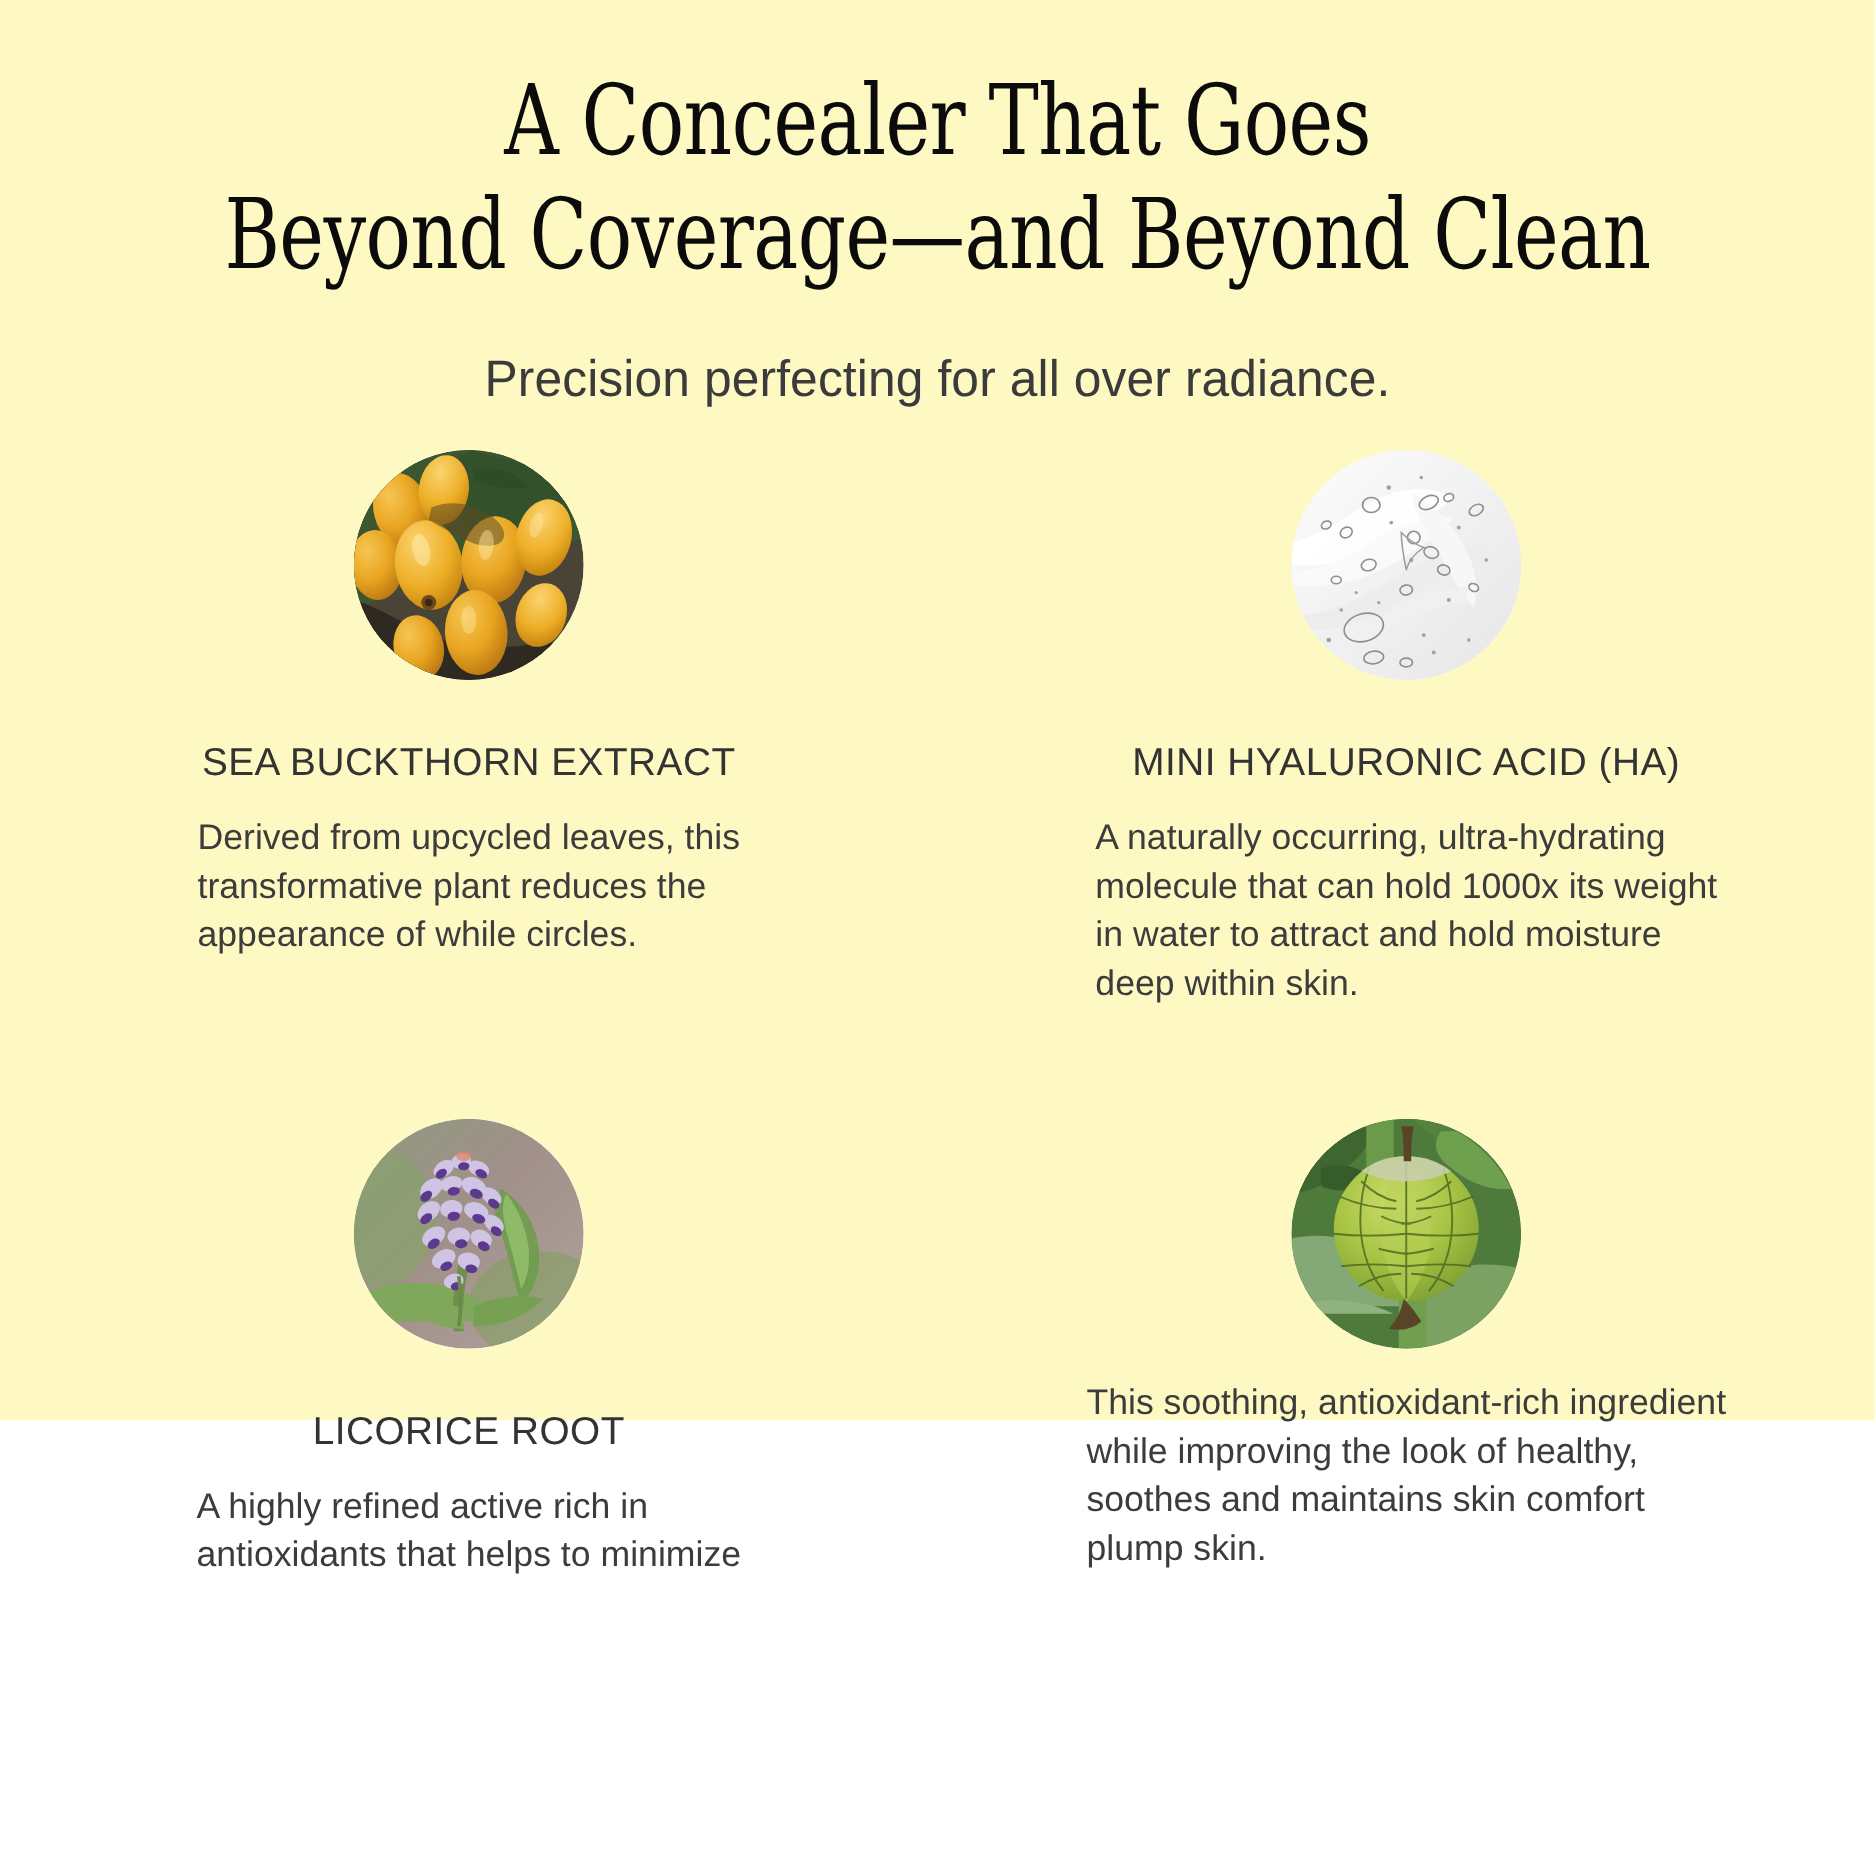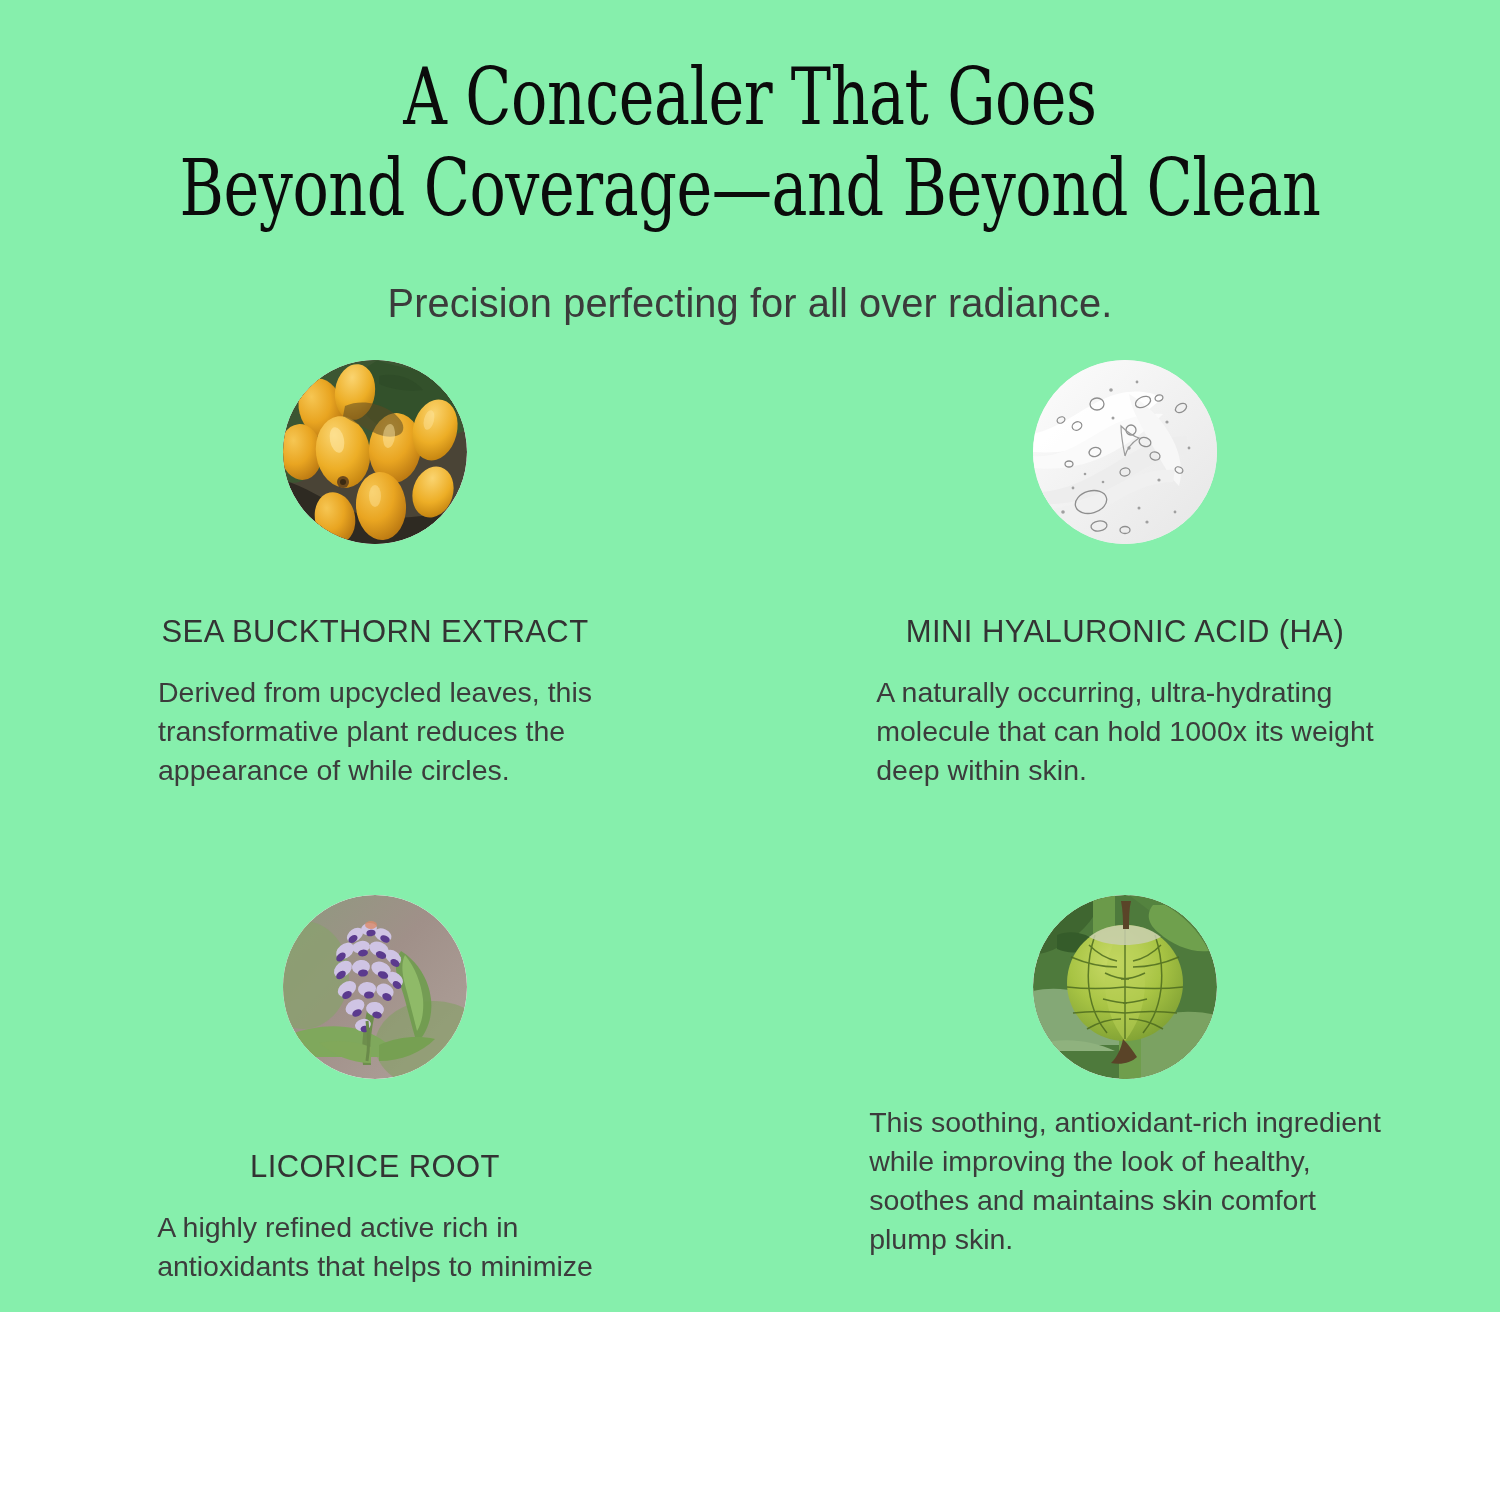--- a/index.html
+++ b/index.html
@@ -11,22 +11,22 @@
     width: 1500px;
     height: 1500px;
     overflow: hidden;
     font-family: "Liberation Sans", sans-serif;
     -webkit-font-smoothing: antialiased;
   }
 
   .page {
     position: relative;
     width: 1500px;
-    height: 1312px;
-    background: #86efac;
+    height: 1136px;
+    background: #fef9c3;
     box-sizing: border-box;
   }
 
   
   .header {
     padding-top: 52px;
     text-align: center;
   }
   .headline {
     font-family: "DejaVu Serif Condensed", "Liberation Serif", "DejaVu Serif", serif;
@@ -78,21 +78,21 @@
     height: 184px;
     border-radius: 50%;
     overflow: hidden;
     position: relative;
     flex: none;
     background: #f2f2f2;
   }
   .thumb svg { display: block; width: 184px; height: 184px; }
 
   .card-title {
-    margin-top: 71px;
+    margin-top: 49px;
     font-size: 31px;
     font-weight: 400;
     letter-spacing: 0.4px;
     color: #333333;
     text-align: center;
     line-height: 1.1;
     white-space: nowrap;
   }
   .card-body {
     margin-top: 24px;
@@ -228,20 +228,21 @@
                 <circle cx="70" cy="122" r="1.3"></circle>
             </g>
             <path d="M88 66c6 6 12 10 18 12-6 4-12 10-14 18-2-10-4-20-4-30z" fill="none" stroke="#9b9b9b" stroke-width="1.2"></path>
           </g>
         </svg>
       </div>
       <div class="card-title">MINI HYALURONIC ACID (HA)</div>
       <div class="card-body">
         <span class="bl">A naturally occurring, ultra-hydrating</span>
         <span class="bl">molecule that can hold 1000x its weight</span>
+        <span class="bl">in water to attract and hold moisture</span>
         <span class="bl">deep within skin.</span>
       </div>
     </div>
 
     <div class="card">
       <div class="thumb">
         <svg viewBox="0 0 184 184" xmlns="http://www.w3.org/2000/svg">
           <defs>
             <clipPath id="cbLR">
                 <circle cx="92" cy="92" r="92"></circle>

